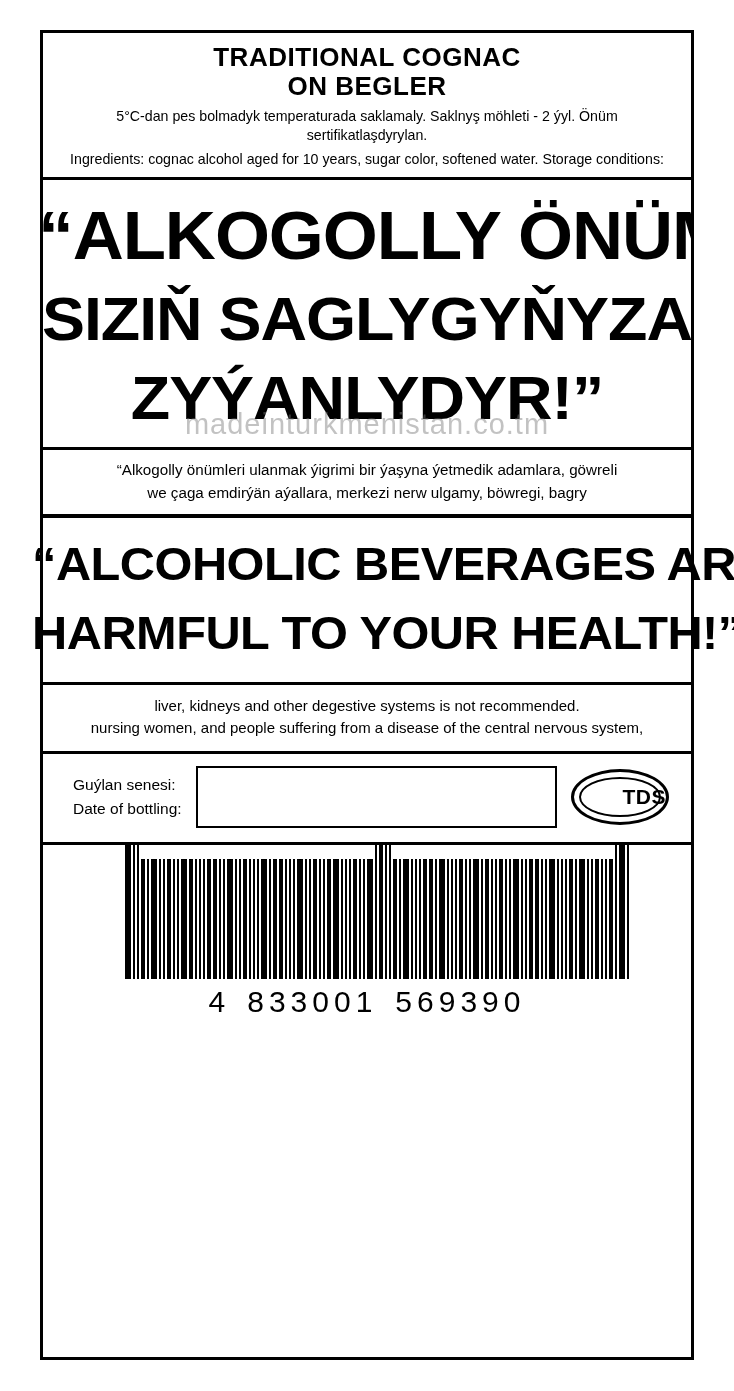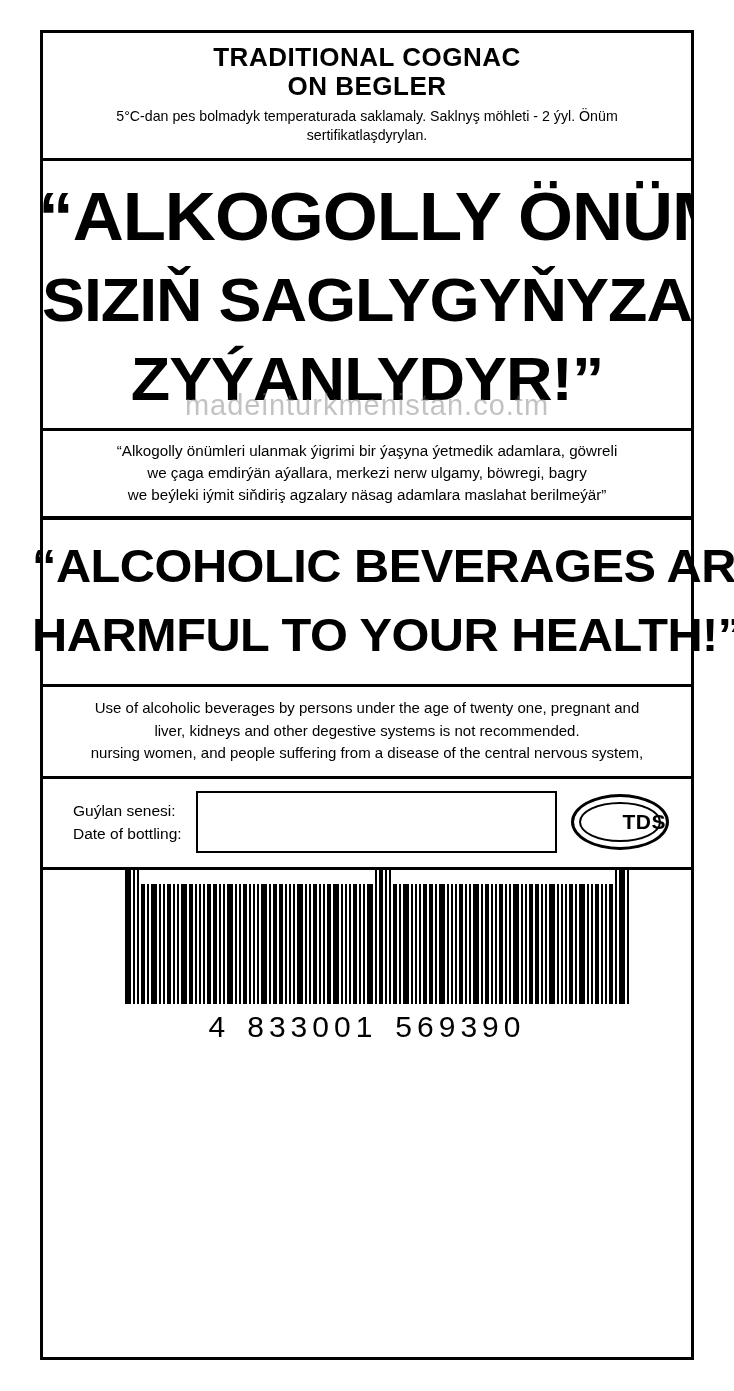--- a/index.html
+++ b/index.html
@@ -215,43 +215,42 @@
 
     <div class="sec-header">
       <div class="product-title">
         <div>TRADITIONAL COGNAC</div>
         <div>ON BEGLER</div>
       </div>
       <div class="ingredients-tk">
         <div>5°C-dan pes bolmadyk temperaturada saklamaly. Saklnyş möhleti - 2 ýyl. Önüm sertifikatlaşdyrylan.</div>
       </div>
       <div class="ingredients-en">
+        <div>Ingredients: cognac alcohol aged for 10 years, sugar color, softened water. Storage conditions:</div>
       </div>
     </div>
 
     <div class="sec-bigwarn">
       <div class="bigwarn-line l1">“ALKOGOLLY ÖNÜMLER</div>
       <div class="bigwarn-line l2">SIZIŇ SAGLYGYŇYZA</div>
       <div class="bigwarn-line l3">ZYÝANLYDYR!”</div>
       <div class="watermark">madeinturkmenistan.co.tm</div>
     </div>
 
     <div class="sec-tk-advisory">
       <div>“Alkogolly önümleri ulanmak ýigrimi bir ýaşyna ýetmedik adamlara, göwreli</div>
       <div>we çaga emdirýän aýallara, merkezi nerw ulgamy, böwregi, bagry</div>
-      <div>we beýleki iýmit siňdiriş agzalary näsag adamlara maslahat berilmeýär”</div>
     </div>
 
     <div class="sec-en-warn">
       <div class="enwarn-line">“ALCOHOLIC BEVERAGES ARE</div>
       <div class="enwarn-line">HARMFUL TO YOUR HEALTH!”</div>
     </div>
 
     <div class="sec-en-advisory">
-      <div>Use of alcoholic beverages by persons under the age of twenty one, pregnant and</div>
       <div>liver, kidneys and other degestive systems is not recommended.</div>
       <div>nursing women, and people suffering from a disease of the central nervous system,</div>
     </div>
 
     <div class="sec-bottling">
       <div class="bottling-labels">
         <div>Guýlan senesi:</div>
         <div>Date of bottling:</div>
       </div>
       <div class="bottling-box"></div>

